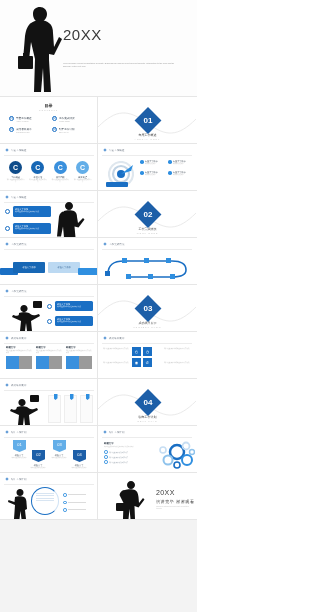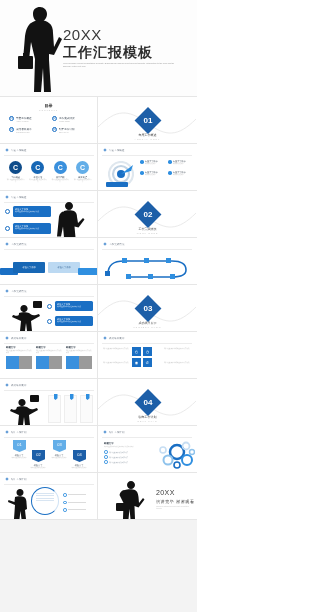--- a/index.html
+++ b/index.html
@@ -100,21 +100,20 @@
 
 <div class="deck">
 
   <div class="cover">
     <svg class="silo" style="left:14px;top:4px;" width="52" height="93" viewBox="0 0 52 93">
       <path fill="#121212" d="M26 3c4 0 7 3 7 7s-3 8-7 8-7-3-7-8 3-7 7-7zM17 19c3-2 6-3 9-3s7 1 9 3c3 2 4 6 4 10l1 14 5-10 3 2-8 16-5-1v6l2 32h-7l-1-24-2 24h-7l1-33-4-17-2 18H9l2-24c1-7 3-11 6-13z"></path>
       <rect x="4" y="52" width="15" height="13" rx="1" fill="#121212"></rect>
       <rect x="9" y="49" width="5" height="4" fill="#121212"></rect>
     </svg>
     <div class="cover-title">20XX</div>
-    <div class="cover-sub">工作汇报模板</div>
     <div class="cover-fine">Work Summary Report Presentation Template. Business plan annual report general template. Introduction to the work and the summary of the next plan.</div>
   </div>
 
   <div class="row">
     <div class="slide">
       <div class="toc-t">目录</div>
       <div class="toc-t2">CONTENTS</div>
       <div class="toc-g">
         <div class="toc-i">
           <div class="toc-n">01</div>

